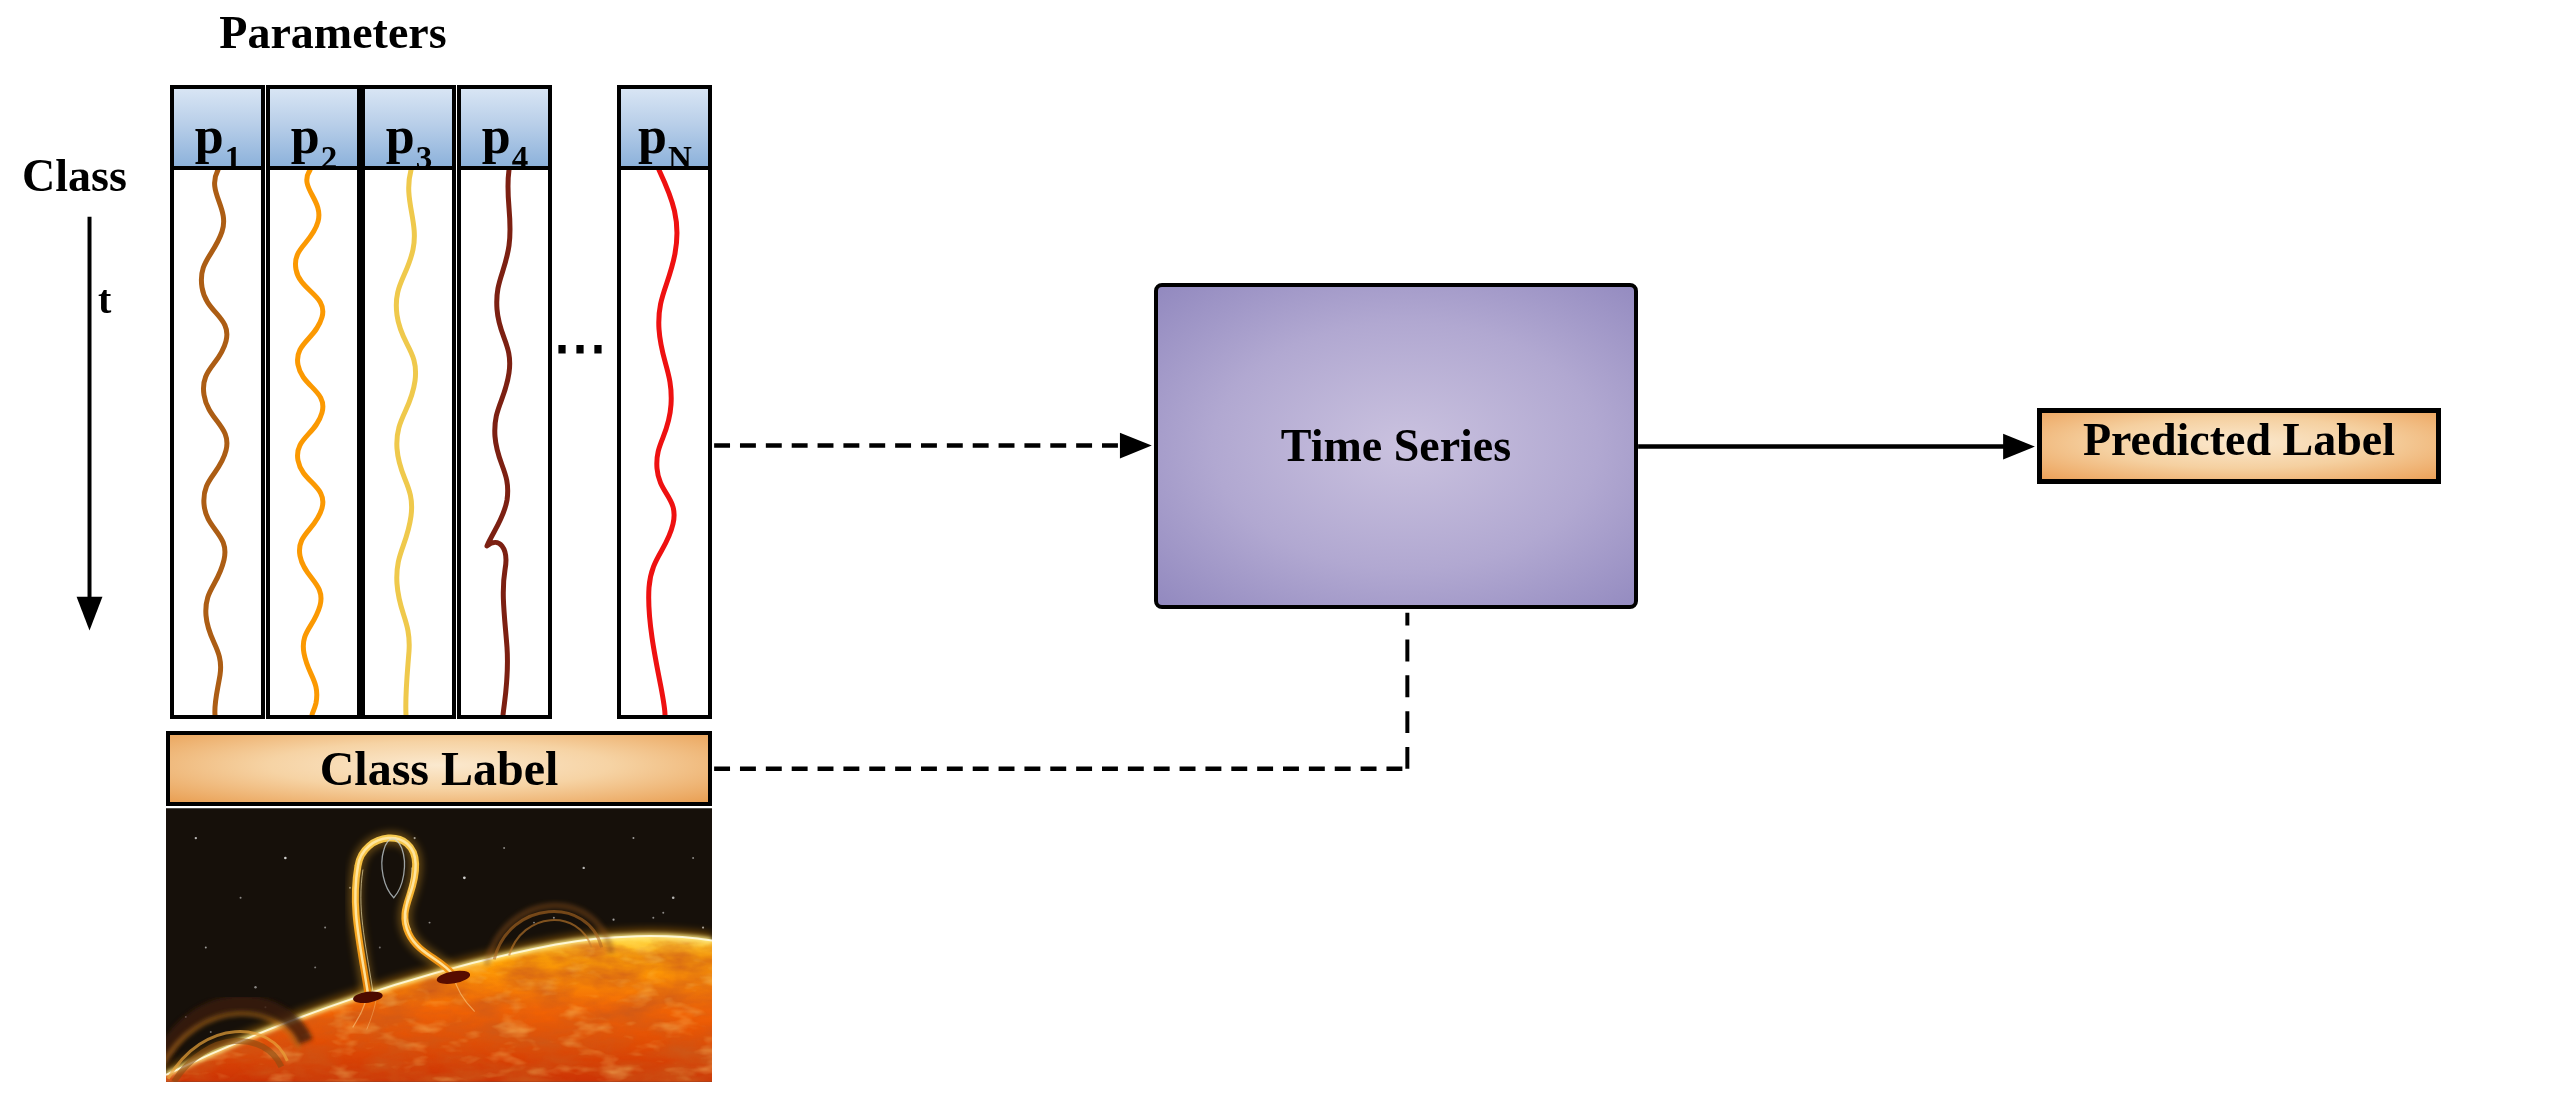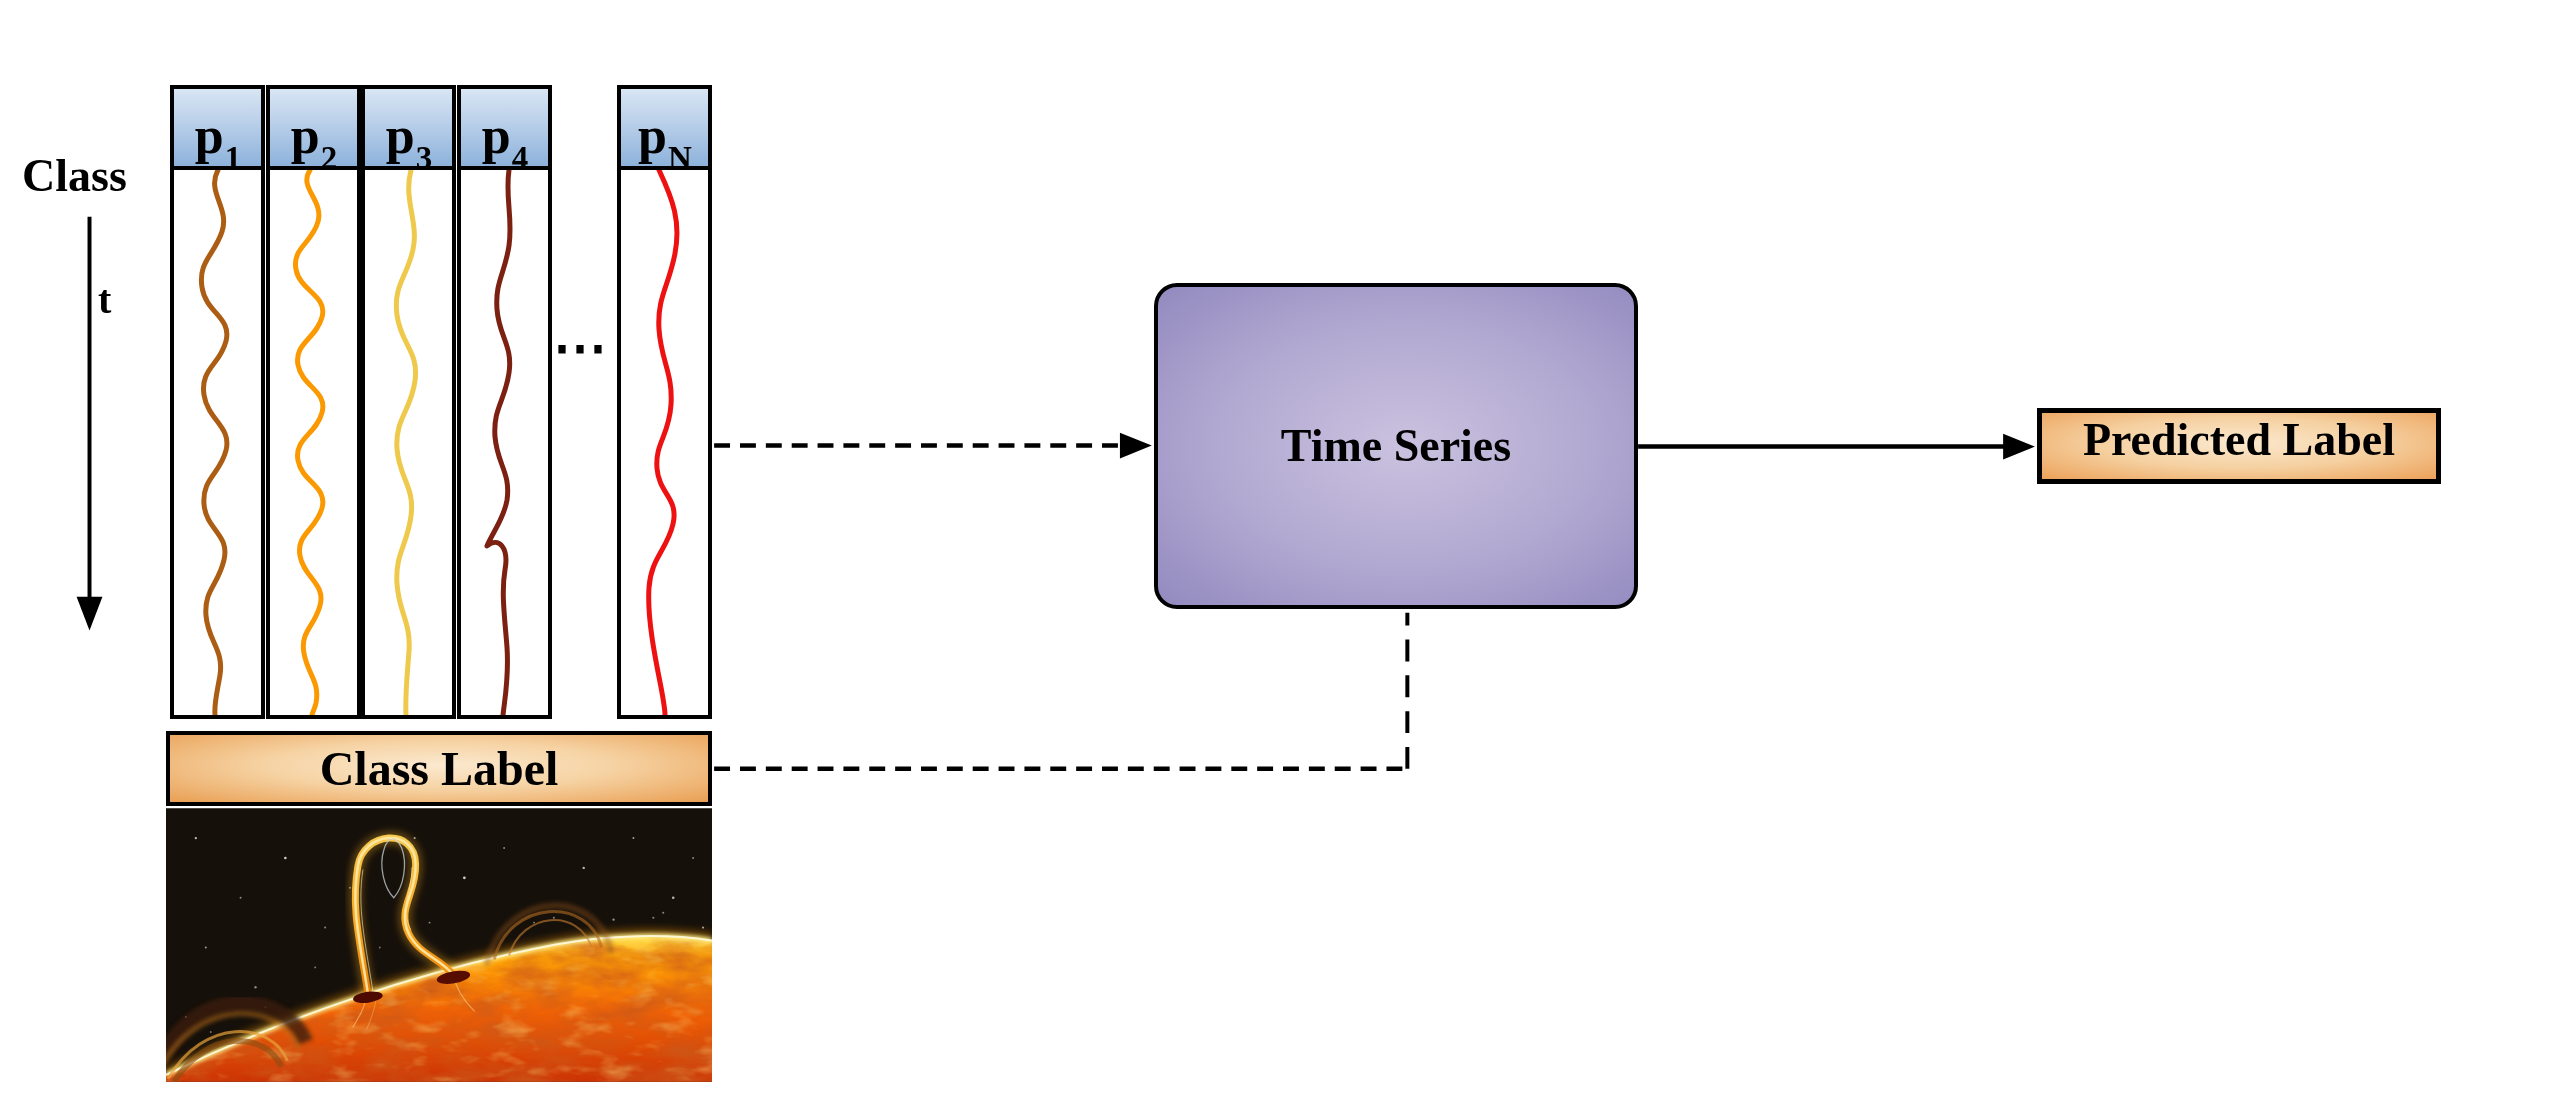--- a/index.html
+++ b/index.html
@@ -22,37 +22,38 @@
   .ellipsis{position:absolute;left:545px;top:316px;width:72px;text-align:center;
             font-size:54px;font-weight:bold;letter-spacing:2px;}
 
   .class-box{position:absolute;left:166px;top:731px;width:546px;height:75px;
       border:4px solid #000;box-sizing:border-box;
       background:radial-gradient(ellipse at 50% 45%,#fbe9cf 0%,#f6d3a4 45%,#e99f53 100%);
       display:flex;align-items:center;justify-content:center;font-size:48px;font-weight:bold;}
   .sun-img{position:absolute;left:166px;top:808px;width:546px;height:274px;}
 
   .module-box{position:absolute;left:1154px;top:283px;width:484px;height:326px;
-      border:4px solid #000;box-sizing:border-box;border-radius:23px;
+      border:4px solid #000;box-sizing:border-box;border-radius:8px;
       background:radial-gradient(ellipse at 52% 50%,#cac2df 0%,#b1a8d1 55%,#9289bf 100%);
       display:flex;flex-direction:column;align-items:center;justify-content:center;
       font-size:46px;font-weight:bold;line-height:1.32;text-align:center;}
 
   .predicted-box{position:absolute;left:2037px;top:408px;width:404px;height:76px;
       border:5px solid #000;box-sizing:border-box;
       background:radial-gradient(ellipse at 50% 45%,#fbe9cf 0%,#f5d0a0 50%,#eca159 100%);
       display:flex;align-items:flex-start;justify-content:center;font-size:46px;font-weight:bold;}
 
   .overlay{position:absolute;left:0;top:0;pointer-events:none;}
 </style>
 </head>
 <body>
 
 <div class="canvas">
 
+  <div class="title">Parameters</div>
   <div class="time-label">Class</div>
   <div class="t-label">t</div>
 
   <div class="col" style="left:170px">
     <div class="col-header">
       <span class="p">p</span>
         <span class="psub">1</span>
     </div>
     <svg class="col-body" width="88" height="545" viewBox="0 0 88 548" preserveAspectRatio="none">
       <path fill="none" stroke-width="5" stroke-linecap="round" d="M44,0 C32,22 56,38 48,62 C40,86 24,92 28,118 C32,144 58,148 52,172 C46,196 26,200 30,226 C34,252 58,258 52,282 C46,306 28,310 30,336 C32,362 56,366 50,392 C44,418 30,422 32,448 C34,474 50,482 46,508 C43,526 40,536 41,548" stroke="#AC5D14"></path>

